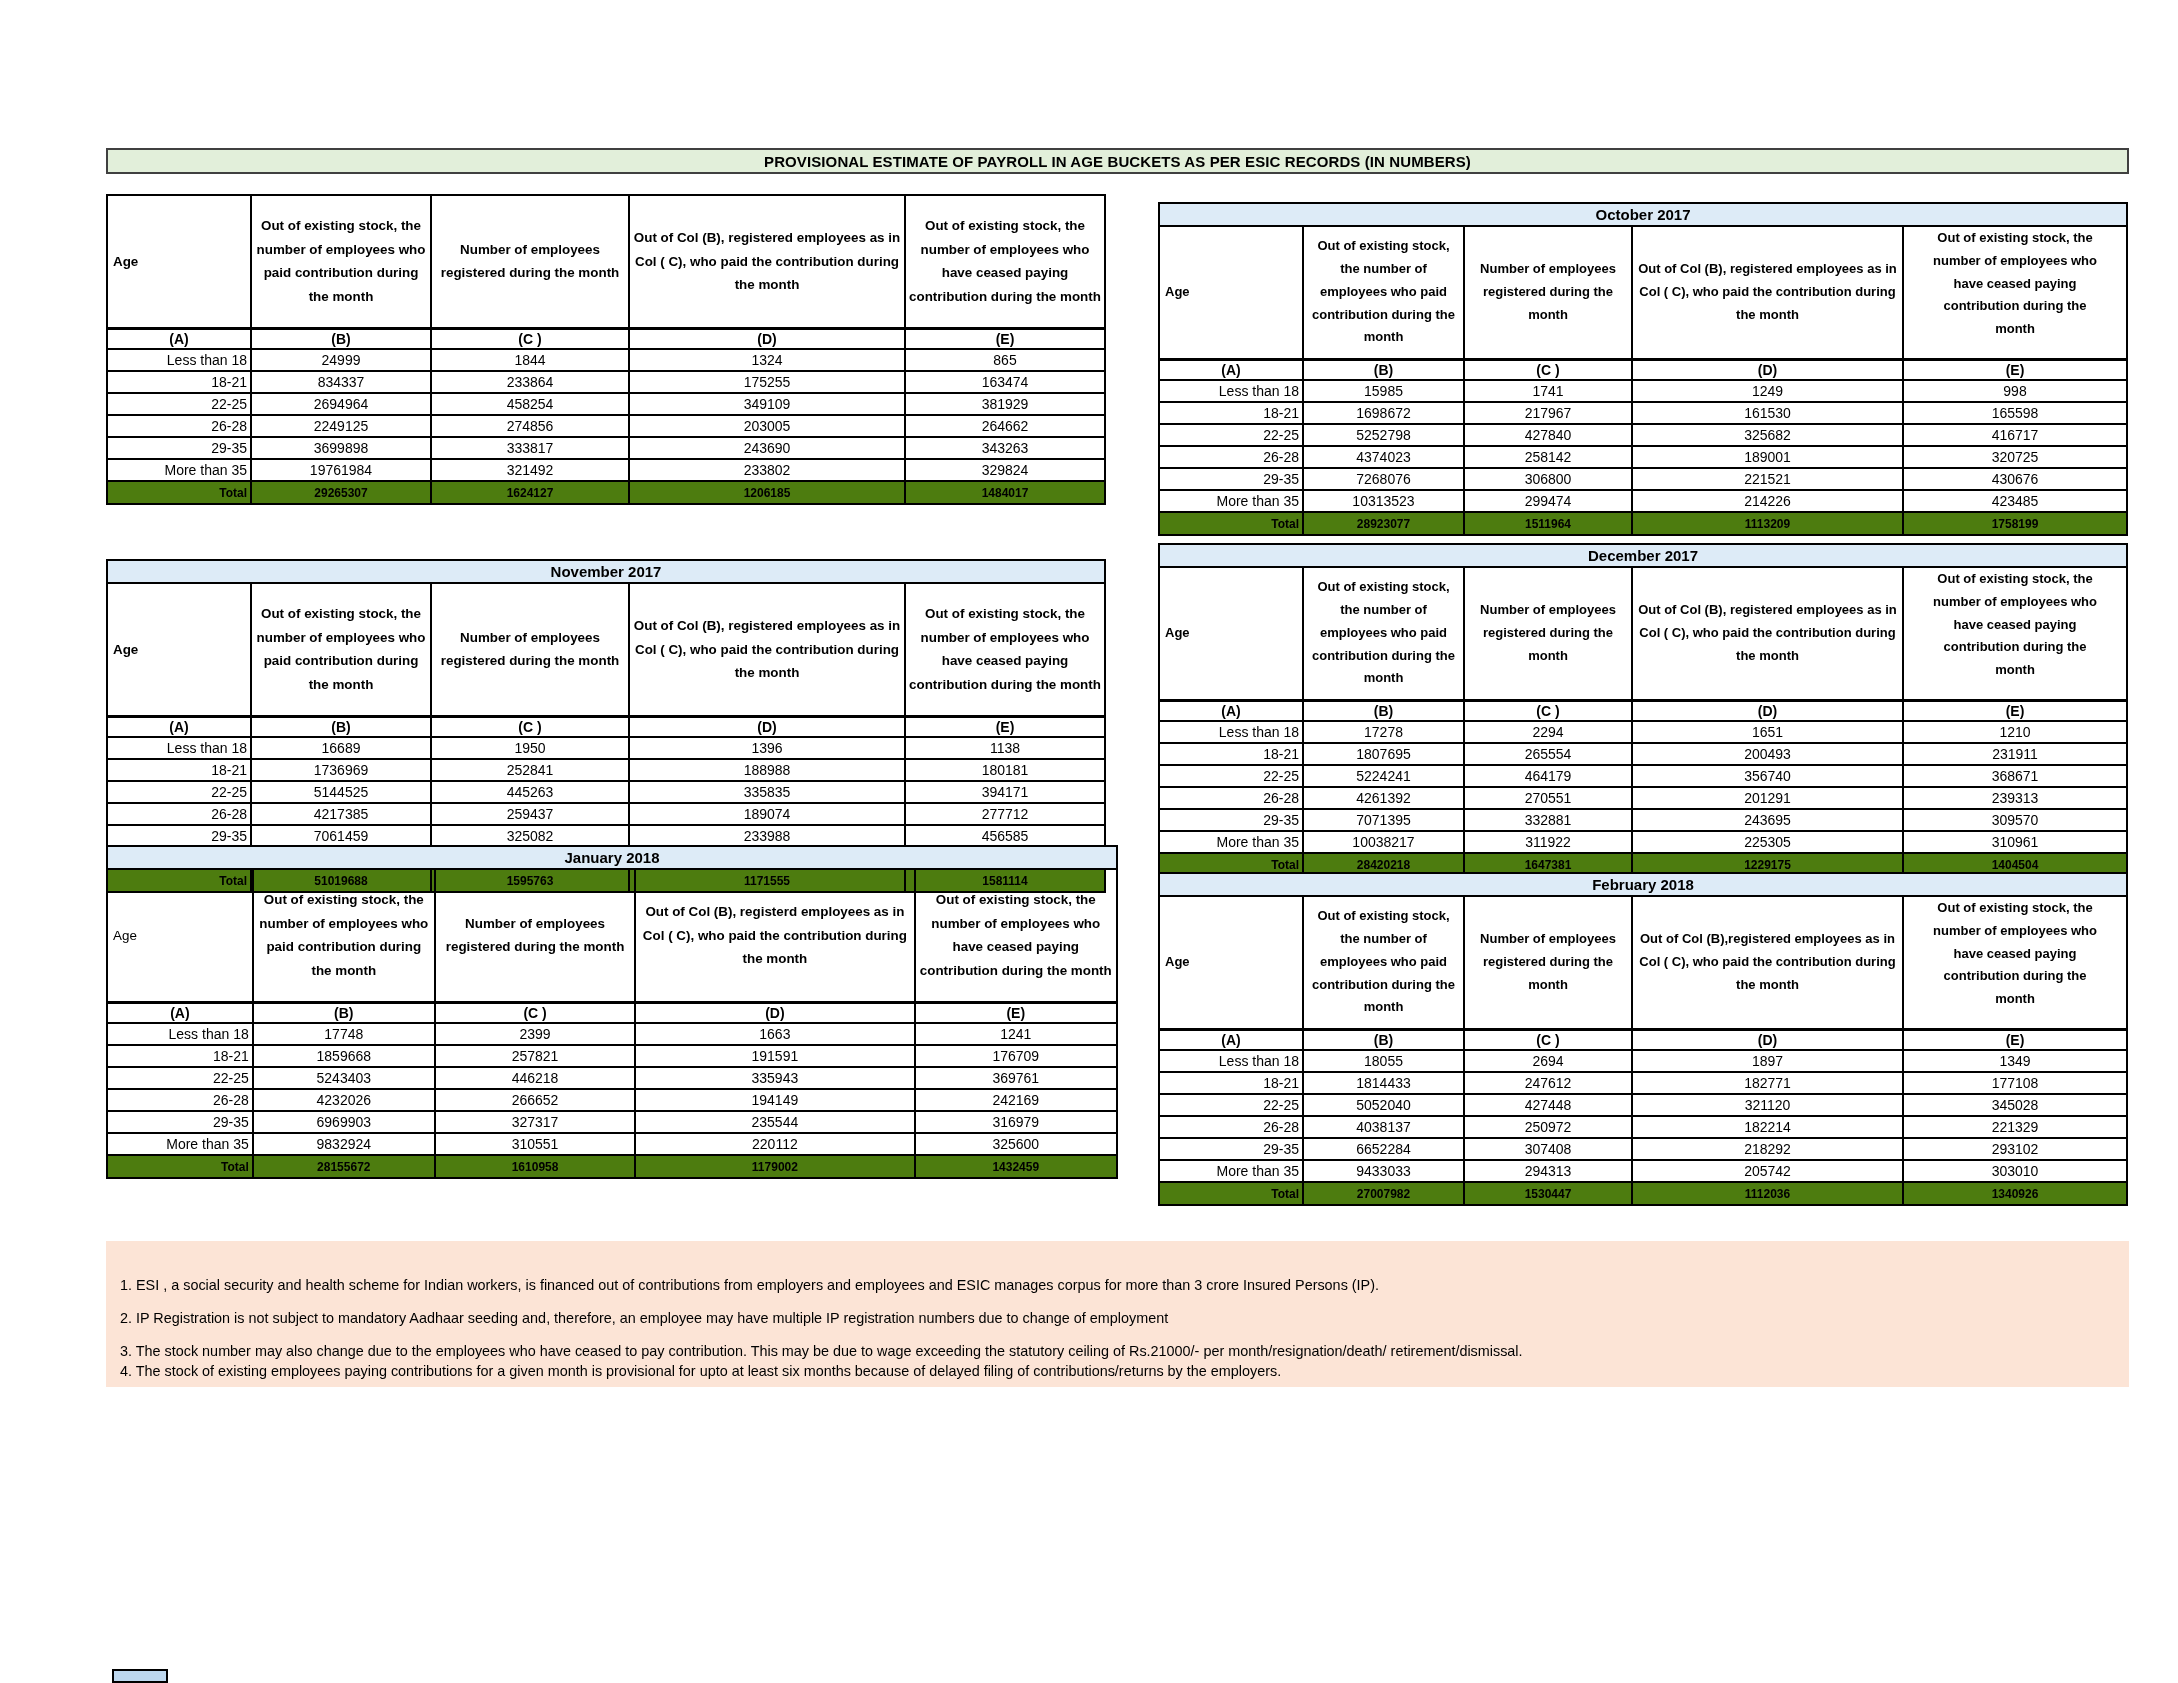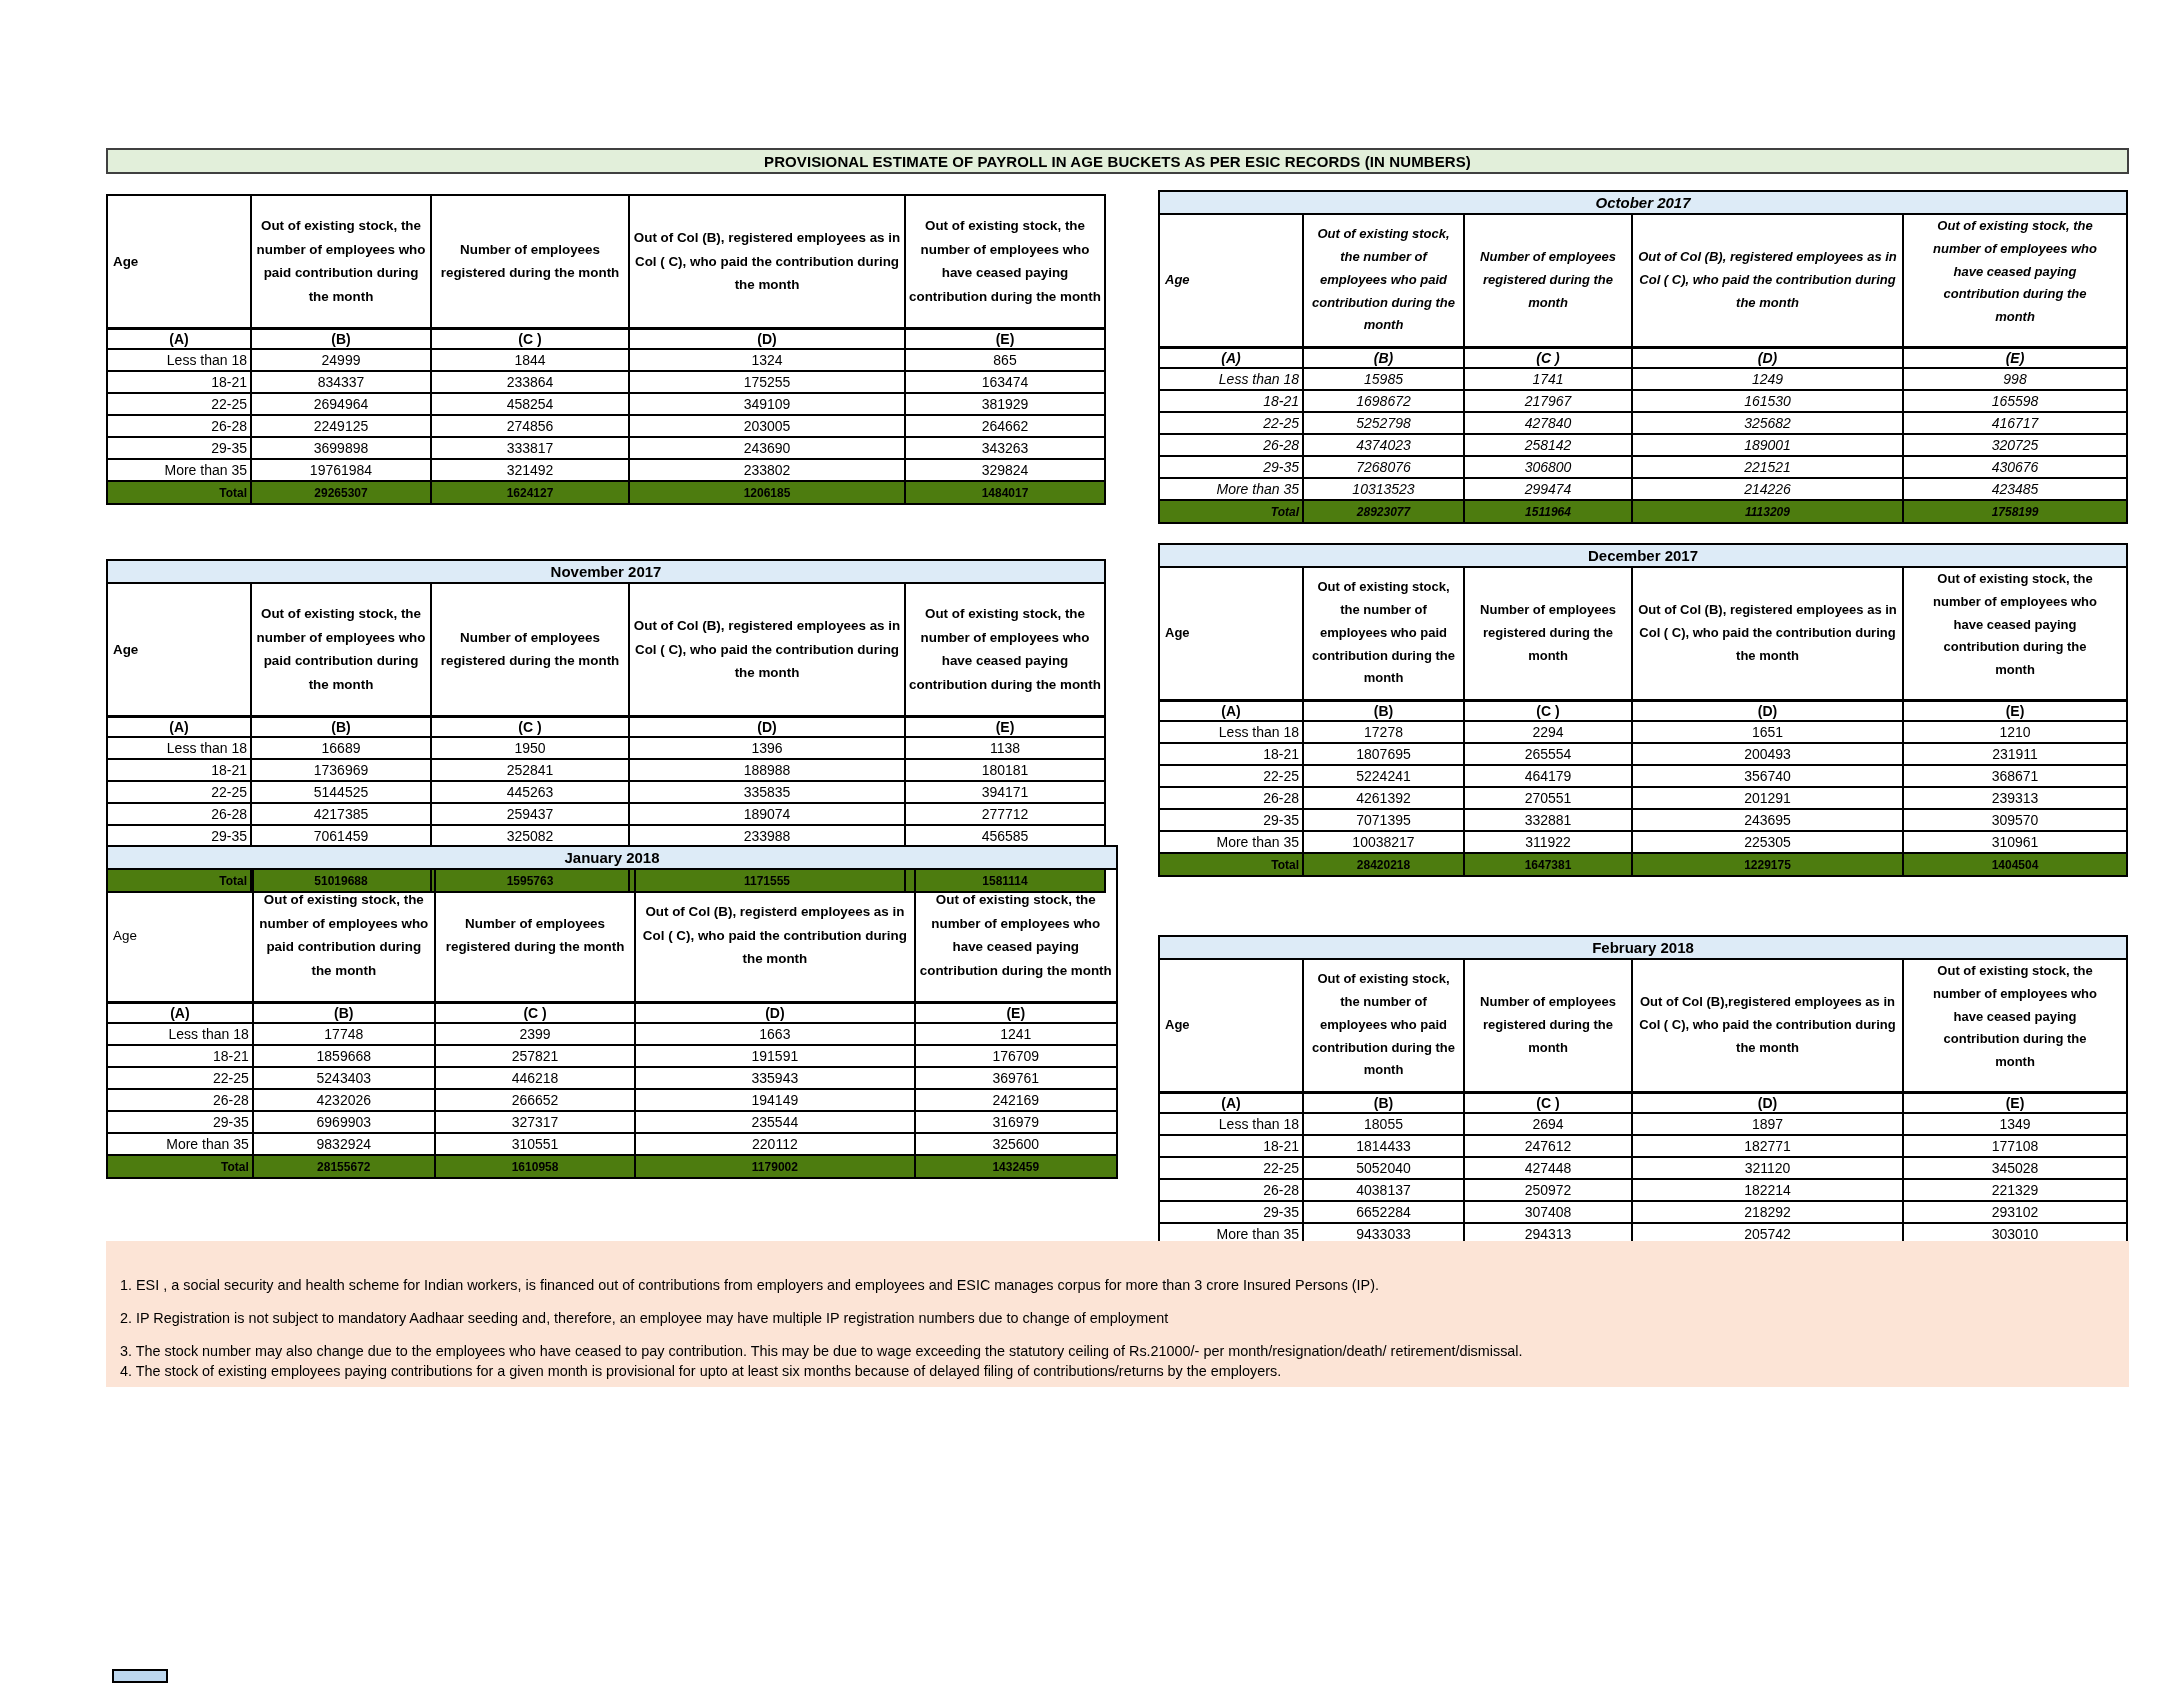--- a/index.html
+++ b/index.html
@@ -131,21 +131,21 @@
           <tr class="total-row">
             <td class="age-cell">Total</td>
             <td class="num-cell">29265307</td>
             <td class="num-cell">1624127</td>
             <td class="num-cell">1206185</td>
             <td class="num-cell">1484017</td>
           </tr>
         </tbody>
       </table>
     </div>
-  <div class="tbl tbl-R" id="tbl-1" style="left: 1158px; top: 190px; width: 968px; font-style: italic;">
+  <div class="tbl tbl-R" id="tbl-1" style="left: 1158px; top: 202px; width: 968px;">
       <table class="mt">
         <colgroup>
           <col style="width:144px">
           <col style="width:161px">
           <col style="width:168px">
           <col style="width:271px">
           <col style="width:224px">
         </colgroup>
         <tbody>
           <tr class="month-row">
@@ -487,21 +487,21 @@
           <tr class="total-row">
             <td class="age-cell">Total</td>
             <td class="num-cell">28155672</td>
             <td class="num-cell">1610958</td>
             <td class="num-cell">1179002</td>
             <td class="num-cell">1432459</td>
           </tr>
         </tbody>
       </table>
     </div>
-  <div class="tbl tbl-R" id="tbl-5" style="left: 1158px; top: 935px; width: 968px;">
+  <div class="tbl tbl-R" id="tbl-5" style="left: 1158px; top: 872px; width: 968px;">
       <table class="mt">
         <colgroup>
           <col style="width:144px">
           <col style="width:161px">
           <col style="width:168px">
           <col style="width:271px">
           <col style="width:224px">
         </colgroup>
         <tbody>
           <tr class="month-row">

